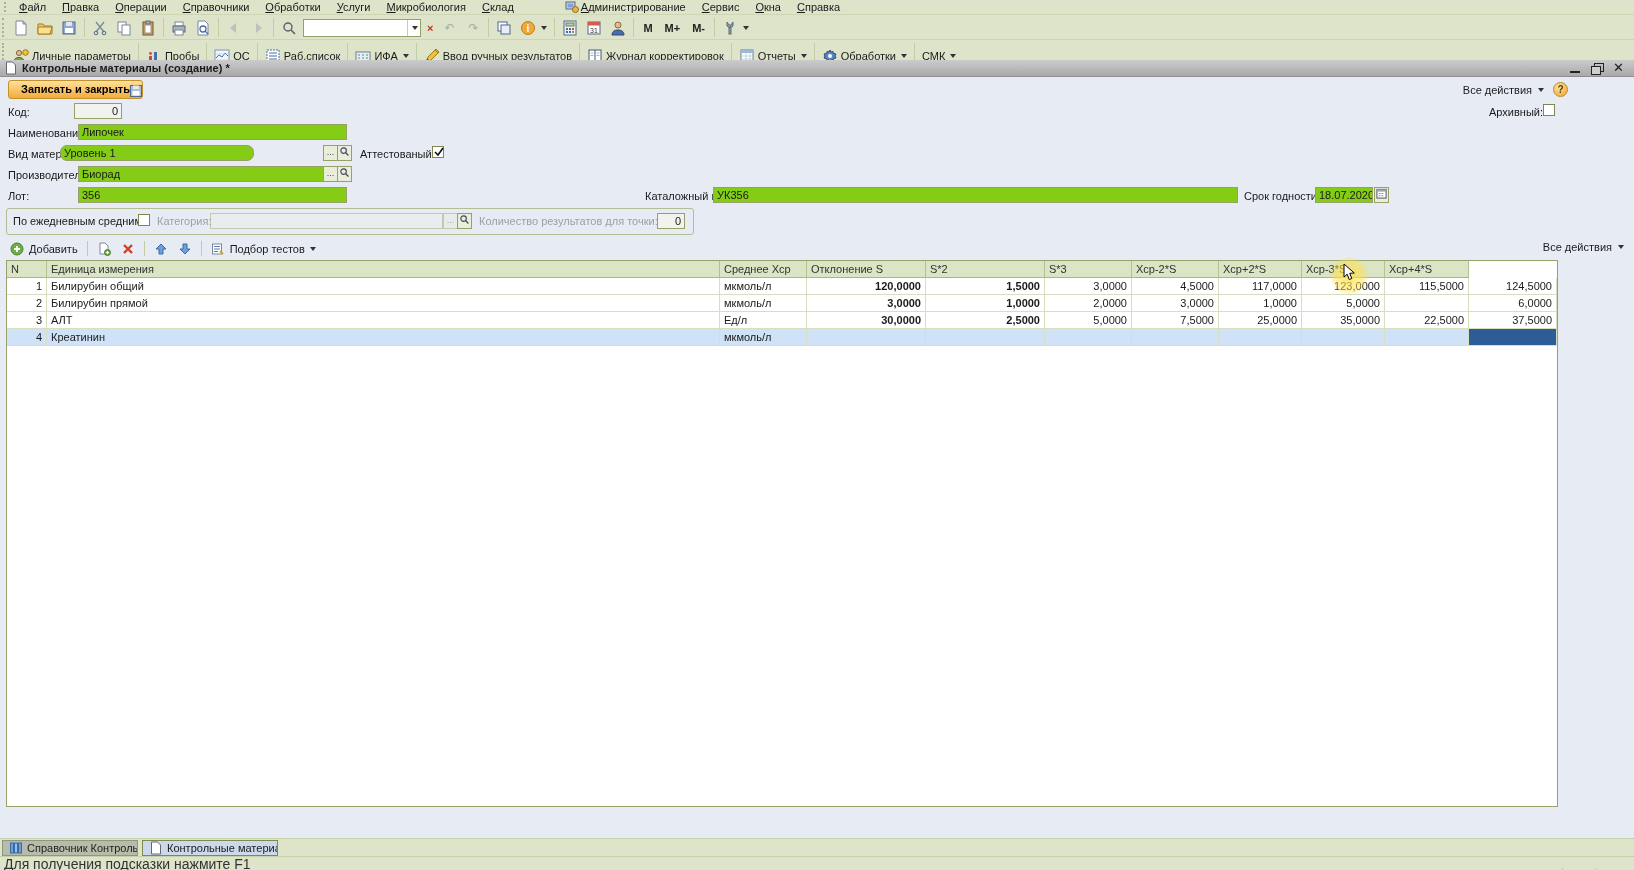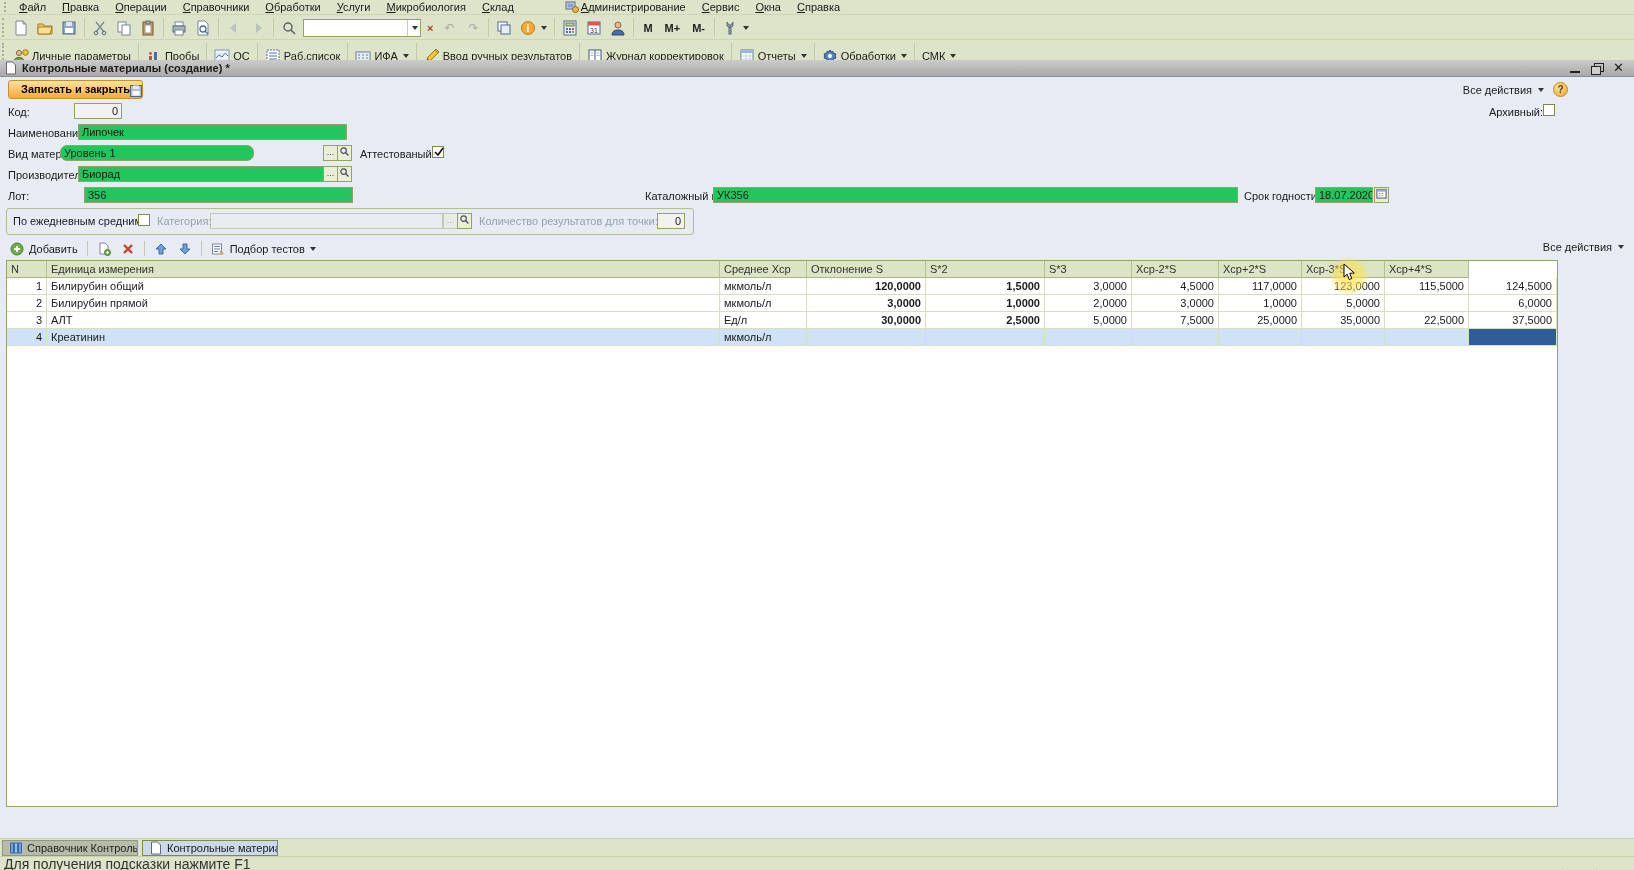--- a/index.html
+++ b/index.html
@@ -43,21 +43,21 @@
   .wc { width:12px; height:10px; position:relative; cursor:default; }
   .wc-min::after { content:""; position:absolute; left:1px; right:1px; bottom:0; height:2px; background:#222; }
   .wc-rest::before { content:""; position:absolute; left:3px; top:0; width:8px; height:7px; border:1px solid #222; background:transparent;}
   .wc-rest::after  { content:""; position:absolute; left:0; top:3px; width:8px; height:7px; border:1px solid #222; background:#cfcfcf;}
   .wc-close { font-size:13px; font-weight:bold; line-height:10px; width:auto; }
 
   
   .form { position:absolute; top:77px; left:0; right:0; bottom:32px; background:#e7ecf4; }
   .lbl { position:absolute; white-space:nowrap; }
   .lbl-dis { color:#9aa0a8; }
-  .tfield { position:absolute; height:16px; border:1px solid #97a065; background:#22c55e; padding:0 3px; font-size:11px; line-height:14px; white-space:nowrap; overflow:hidden; }
+  .tfield { position:absolute; height:16px; border:1px solid #97a065; background:#84cc16; padding:0 3px; font-size:11px; line-height:14px; white-space:nowrap; overflow:hidden; }
   .tfield.ro { background:#f2f3ee; text-align:right; }
   .tfield.dis { background:#eef0e9; color:#888; }
   .sbtn { position:absolute; height:16px; width:15px; border:1px solid #97a065; background:#e9eeda; font-size:9px; line-height:13px; text-align:center; color:#444; }
   .cbox { position:absolute; width:12px; height:12px; border:1px solid #7e8752; background:#fff; }
   .cbox svg { position:absolute; left:0; top:-1px; }
   .btn-save { position:absolute; left:8px; top:3px; height:19px; padding:0 12px; font-weight:bold; font-size:11px;
     background:linear-gradient(#ffe09a,#f3ab3f); border:1px solid #c4922a; border-radius:3px; line-height:17px; }
   .icbtn { position:absolute; width:19px; height:19px; border:1px solid transparent; border-radius:2px; display:flex; align-items:center; justify-content:center; }
   .allact { position:absolute; display:flex; align-items:center; gap:4px; white-space:nowrap; }
   .helpbtn { position:absolute; width:15px; height:15px; border-radius:50%; border:1px solid #c08a20;
@@ -408,21 +408,21 @@
 
   <span class="lbl" style="left:8px; top:92px;">Производитель:</span>
   <span class="tfield" style="left:78px; top:89px; width:246px;">Биорад</span>
   <span class="sbtn" style="left:323px; top:89px;">...</span>
   <span class="sbtn" style="left:337px; top:89px;"><svg width="11" height="11" viewBox="0 0 12 12">
         <circle cx="5" cy="5" r="3" fill="none" stroke="#446" stroke-width="1.2"></circle>
         <path d="M7.3 7.3l3 3" stroke="#446" stroke-width="1.4"></path>
       </svg></span>
 
   <span class="lbl" style="left:8px; top:113px;">Лот:</span>
-  <span class="tfield" style="left:78px; top:110px; width:269px;margin-left:6px;">356</span>
+  <span class="tfield" style="left:78px; top:110px; width:269px;">356</span>
   <span class="lbl" style="left:645px; top:113px;">Каталожный номер:</span>
   <span class="tfield" style="left:713px; top:110px; width:525px;">УК356</span>
   <span class="lbl" style="left:1244px; top:113px;">Срок годности:</span>
   <span class="tfield" style="left:1315px; top:110px; width:58px;">18.07.2020</span>
   <span class="sbtn" style="left:1374px; top:110px;"><svg width="11" height="11" viewBox="0 0 12 12">
         <rect x="1" y="1.5" width="10" height="9.5" fill="#fff" stroke="#446"></rect>
         <rect x="1" y="1.5" width="10" height="2.5" fill="#9ab"></rect>
         <path d="M3 6h2M6 6h2M3 8.5h2M6 8.5h2" stroke="#678" stroke-width=".9"></path>
       </svg></span>
 

